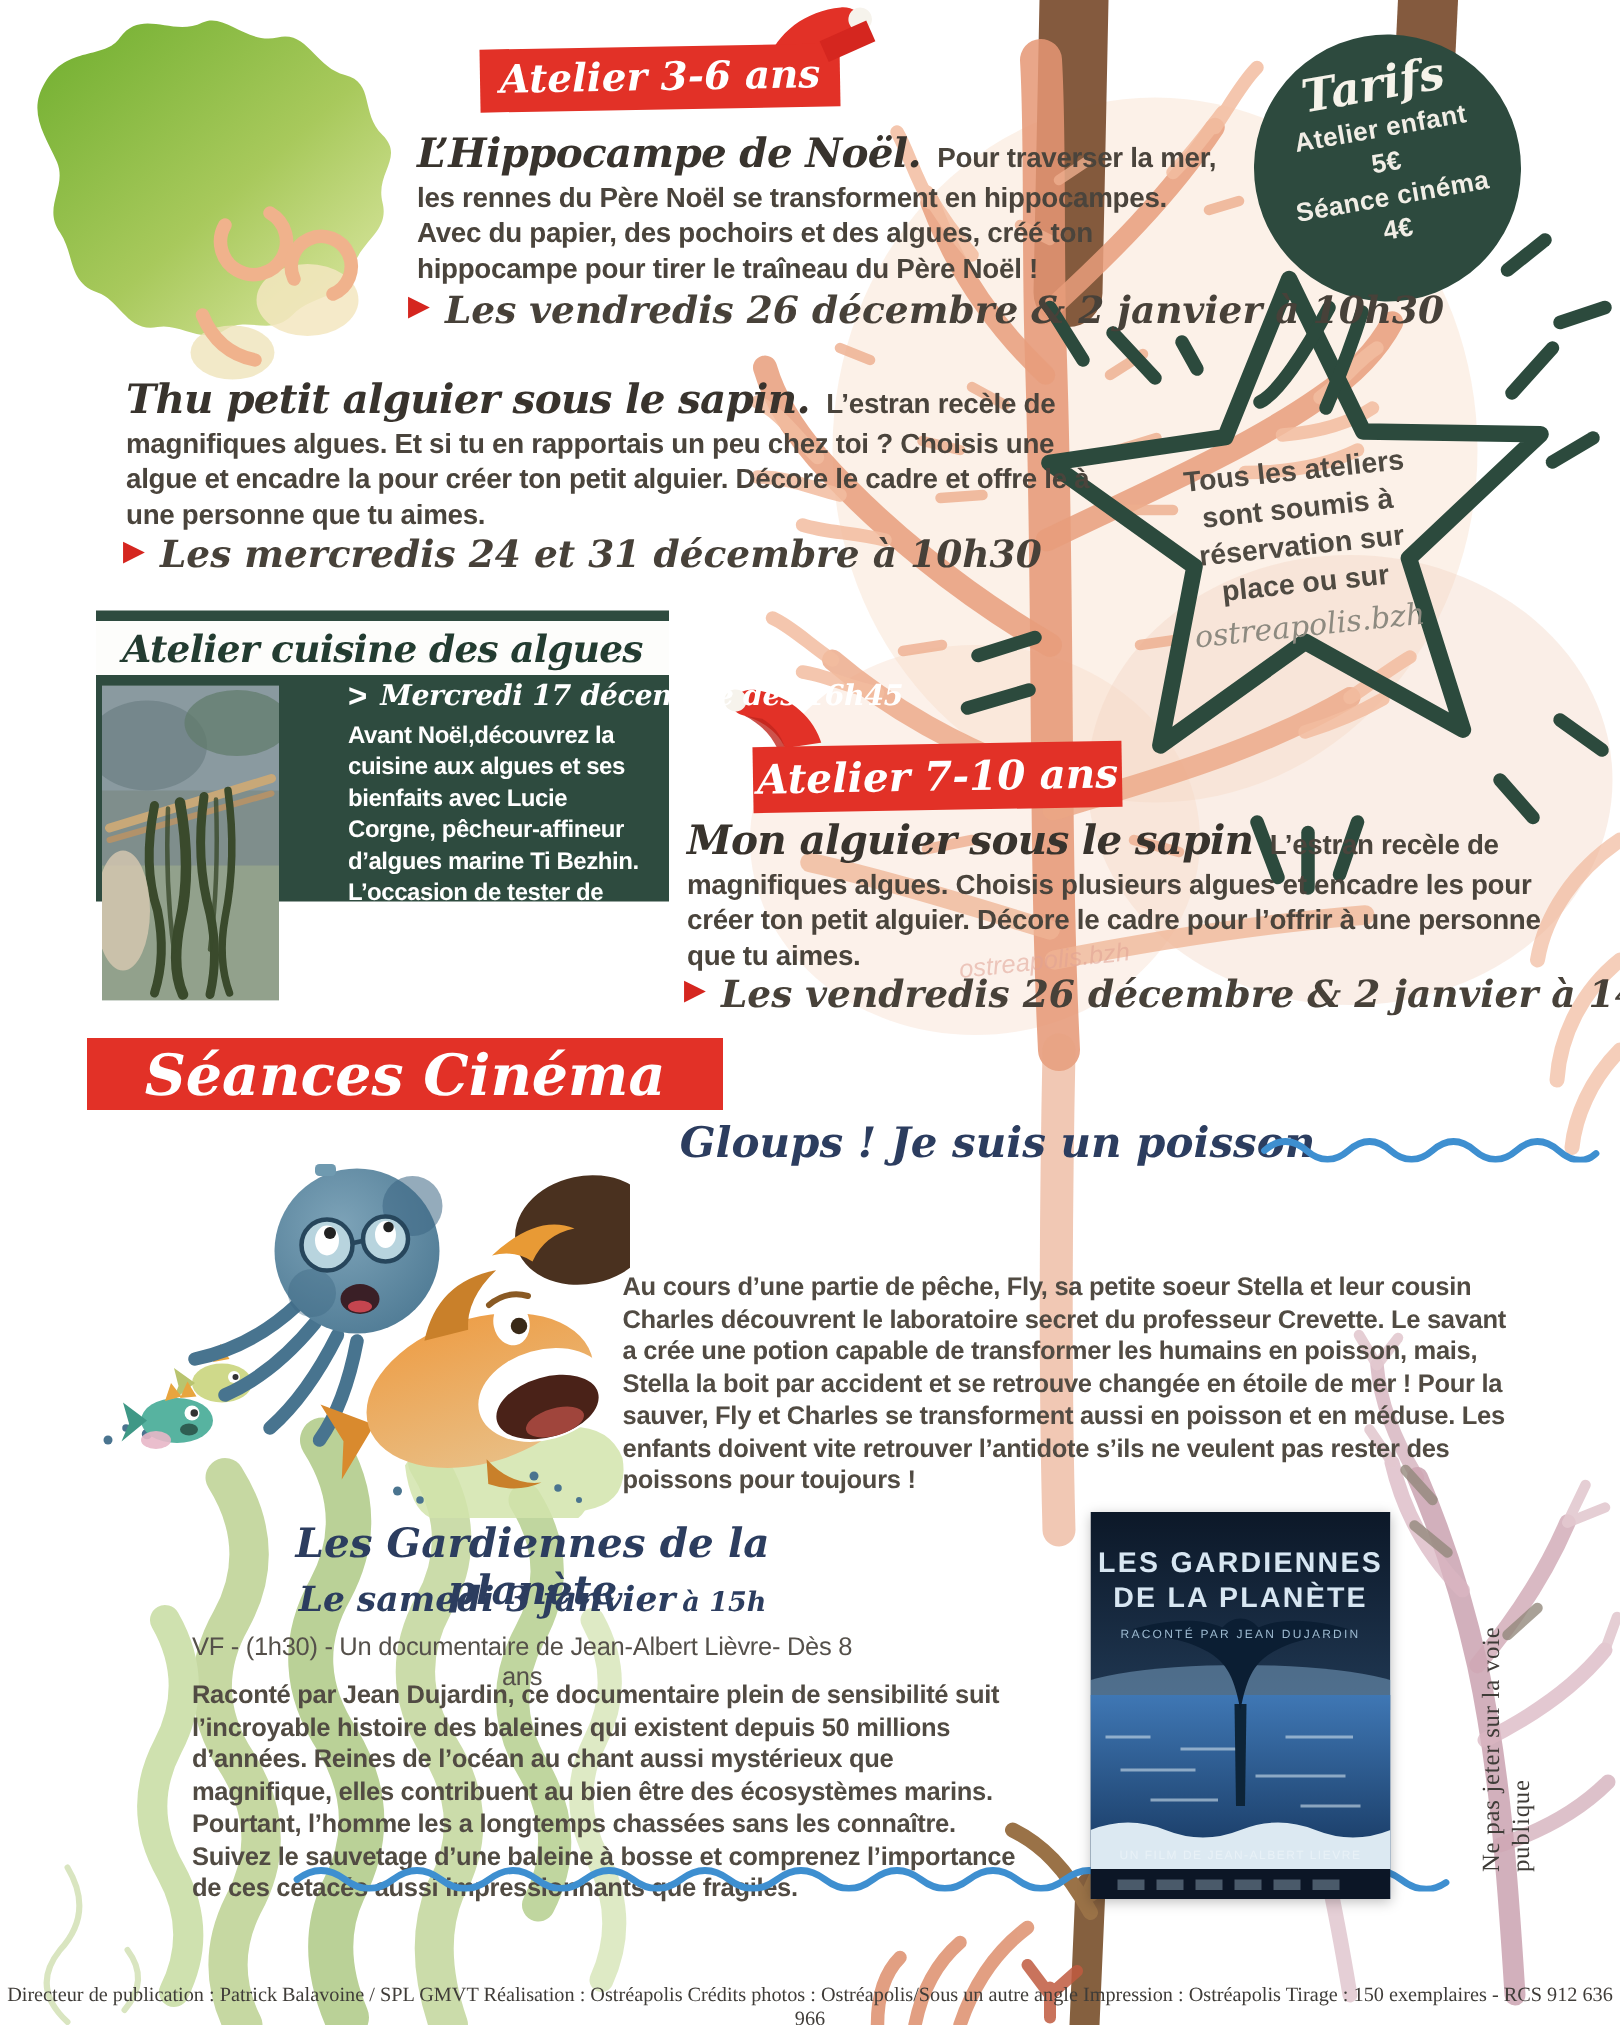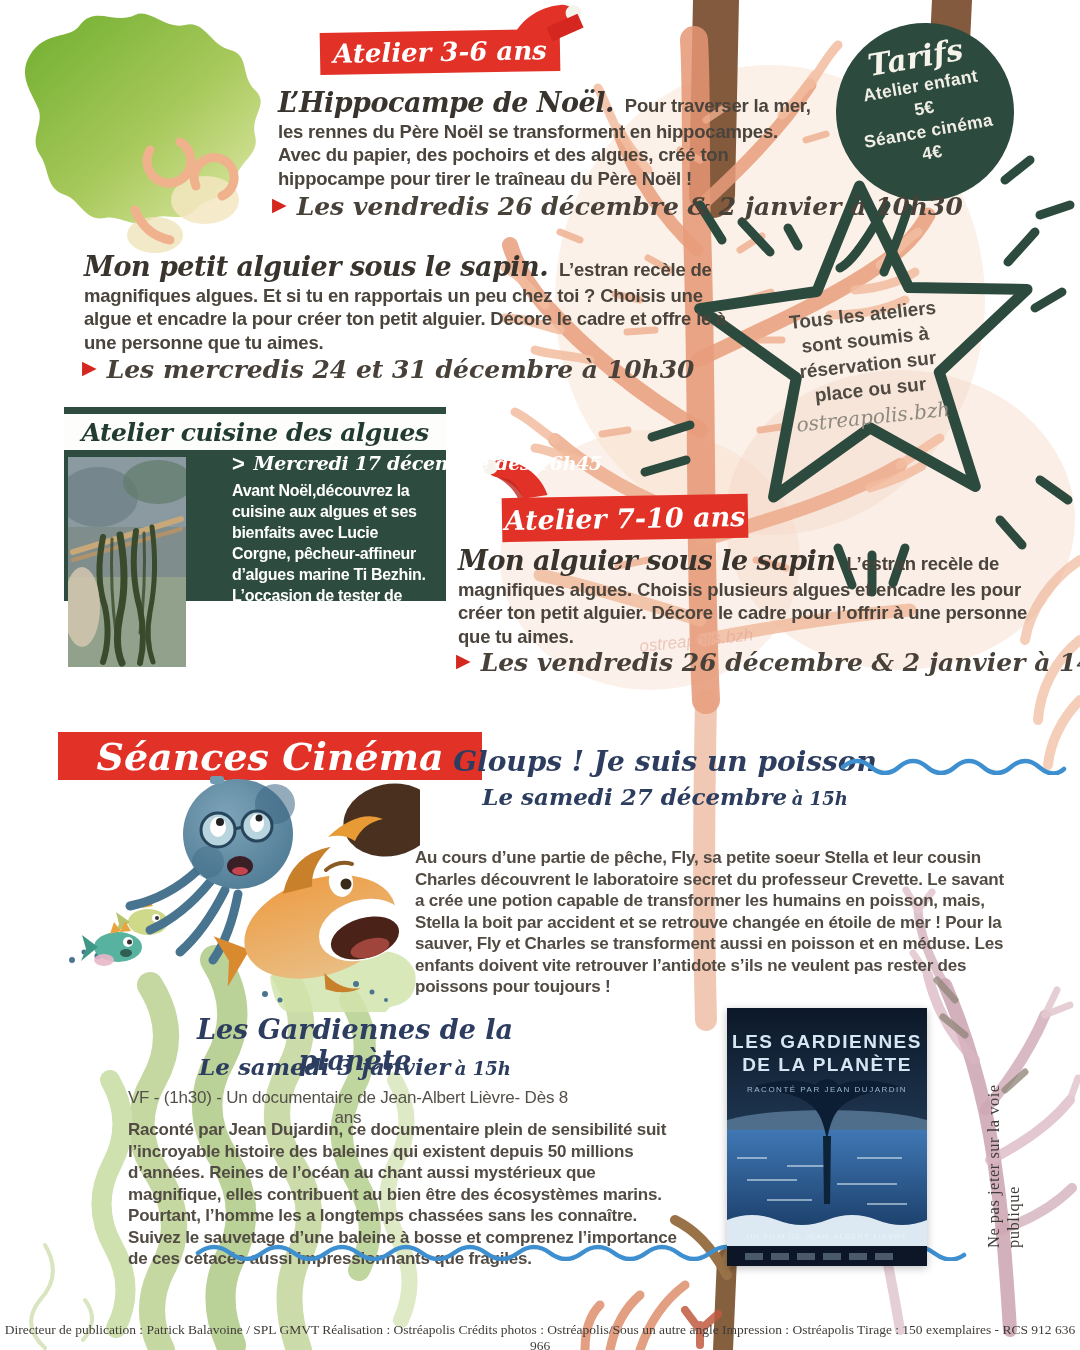--- a/index.html
+++ b/index.html
@@ -257,21 +257,21 @@
   <p class="abs para" style="left:278px;top:86px;width:540px;font-size:18.5px">
     <span class="ttl">L’Hippocampe de Noël.</span>
     <span>Pour traverser la mer, les rennes du Père Noël se transforment en hippocampes. Avec du papier, des pochoirs et des algues, créé ton hippocampe pour tirer le traîneau du Père Noël !</span>
   </p>
   <div class="abs date-line" style="left:272px;top:192px">
     <span class="arr">▶</span>
     <span class="hand" style="font-size:25px">Les vendredis 26 décembre &amp; 2 janvier à 10h30</span>
   </div>
 
   <p class="abs para" style="left:84px;top:250px;width:655px;font-size:18.5px">
-    <span class="ttl">Mon petit alguier sous le sapin.</span>
+    <span class="ttl">Thu petit alguier sous le sapin.</span>
     <span>L’estran recèle de magnifiques algues. Et si tu en rapportais un peu chez toi ? Choisis une algue et encadre la pour créer ton petit alguier. Décore le cadre et offre le à une personne que tu aimes.</span>
   </p>
   <div class="abs date-line" style="left:82px;top:355px">
     <span class="arr">▶</span>
     <span class="hand" style="font-size:25px">Les mercredis 24 et 31 décembre à 10h30</span>
   </div>
 
   <div class="abs cuisine">
     <div class="cuisine-head">
       <span class="script">Atelier cuisine des algues</span>
@@ -310,21 +310,21 @@
   </div>
   <p class="abs para" style="left:458px;top:544px;width:575px;font-size:18.5px">
     <span class="ttl">Mon alguier sous le sapin</span>
     <span>L’estran recèle de magnifiques algues. Choisis plusieurs algues et encadre les pour créer ton petit alguier. Décore le cadre pour l’offrir à une personne que tu aimes.</span>
   </p>
   <div class="abs date-line" style="left:456px;top:648px">
     <span class="arr">▶</span>
     <span class="hand" style="font-size:25px">Les vendredis 26 décembre &amp; 2 janvier à 14h30</span>
   </div>
 
-  <div class="abs banner" style="left:58px;top:732px;width:424px;height:48px">
+  <div class="abs banner" style="left:58px;top:692px;width:424px;height:48px">
     <span class="script" style="font-size:38px">Séances Cinéma</span>
   </div>
 
   <svg class="abs" style="left:60px;top:742px" width="360" height="270" viewBox="0 0 360 270">
     <defs>
       <radialGradient id="gblue" cx=".4" cy=".35" r=".9">
         <stop offset="0" stop-color="#7da3b8"></stop>
           <stop offset="1" stop-color="#44718c"></stop>
       </radialGradient>
       <linearGradient id="gorange" x1="0" y1="0" x2="0" y2="1">
@@ -398,24 +398,20 @@
       <ellipse cx="281" cy="140" rx="12" ry="15" fill="#fff" transform="rotate(-12 281 140)"></ellipse>
       <circle cx="286" cy="142" r="5.5" fill="#3a2a18"></circle>
       <path d="M266,128 q12,-10 26,-6" stroke="#8a5a24" stroke-width="4" fill="none" stroke-linecap="round"></path>
     </g>
   </svg>
 
   <div class="abs cine-head script" style="left:430px;top:745px;width:470px;font-size:28px">Gloups ! Je suis un poisson</div>
   <svg class="abs" style="left:840px;top:757px" width="228" height="18" viewBox="0 0 228 18">
     <path d="M3,10 q14,-12 28,0 q14,12 28,0 q14,-12 28,0 q14,12 28,0 q14,-12 28,0 q14,12 28,0 q14,-12 28,0 q14,12 25,2" fill="none" stroke="#3e8fd0" stroke-width="4.5" stroke-linecap="round"></path>
   </svg>
-  <div class="abs cine-sub" style="left:430px;top:783px;width:470px">
-    <span class="script" style="font-size:23px">Le samedi 27 décembre</span>
-    <span class="script" style="font-size:18px">à 15h</span>
-  </div>
   <p class="abs cine-para" style="left:415px;top:847px;width:602px">Au cours d’une partie de pêche, Fly, sa petite soeur Stella et leur cousin Charles découvrent le laboratoire secret du professeur Crevette. Le savant a crée une potion capable de transformer les humains en poisson, mais, Stella la boit par accident et se retrouve changée en étoile de mer ! Pour la sauver, Fly et Charles se transforment aussi en poisson et en méduse. Les enfants doivent vite retrouver l’antidote s’ils ne veulent pas rester des poissons pour toujours !</p>
 
   <div class="abs cine-head script" style="left:140px;top:1014px;width:430px;font-size:27px">Les Gardiennes de la planète</div>
   <div class="abs cine-sub" style="left:140px;top:1053px;width:430px">
     <span class="script" style="font-size:23px">Le samedi 3 janvier</span>
     <span class="script" style="font-size:18px">à 15h</span>
   </div>
   <div class="abs cine-details" style="left:120px;top:1088px;width:456px">VF - (1h30) - Un documentaire de Jean-Albert Lièvre- Dès 8 ans</div>
   <p class="abs cine-para" style="left:128px;top:1119px;width:565px">Raconté par Jean Dujardin, ce documentaire plein de sensibilité suit l’incroyable histoire des baleines qui existent depuis 50 millions d’années. Reines de l’océan au chant aussi mystérieux que magnifique, elles contribuent au bien être des écosystèmes marins. Pourtant, l’homme les a longtemps chassées sans les connaître. Suivez le sauvetage d’une baleine à bosse et comprenez l’importance de ces cétacés aussi impressionnants que fragiles.</p>
   <svg class="abs" style="left:195px;top:1243px" width="780" height="18" viewBox="0 0 780 18">

